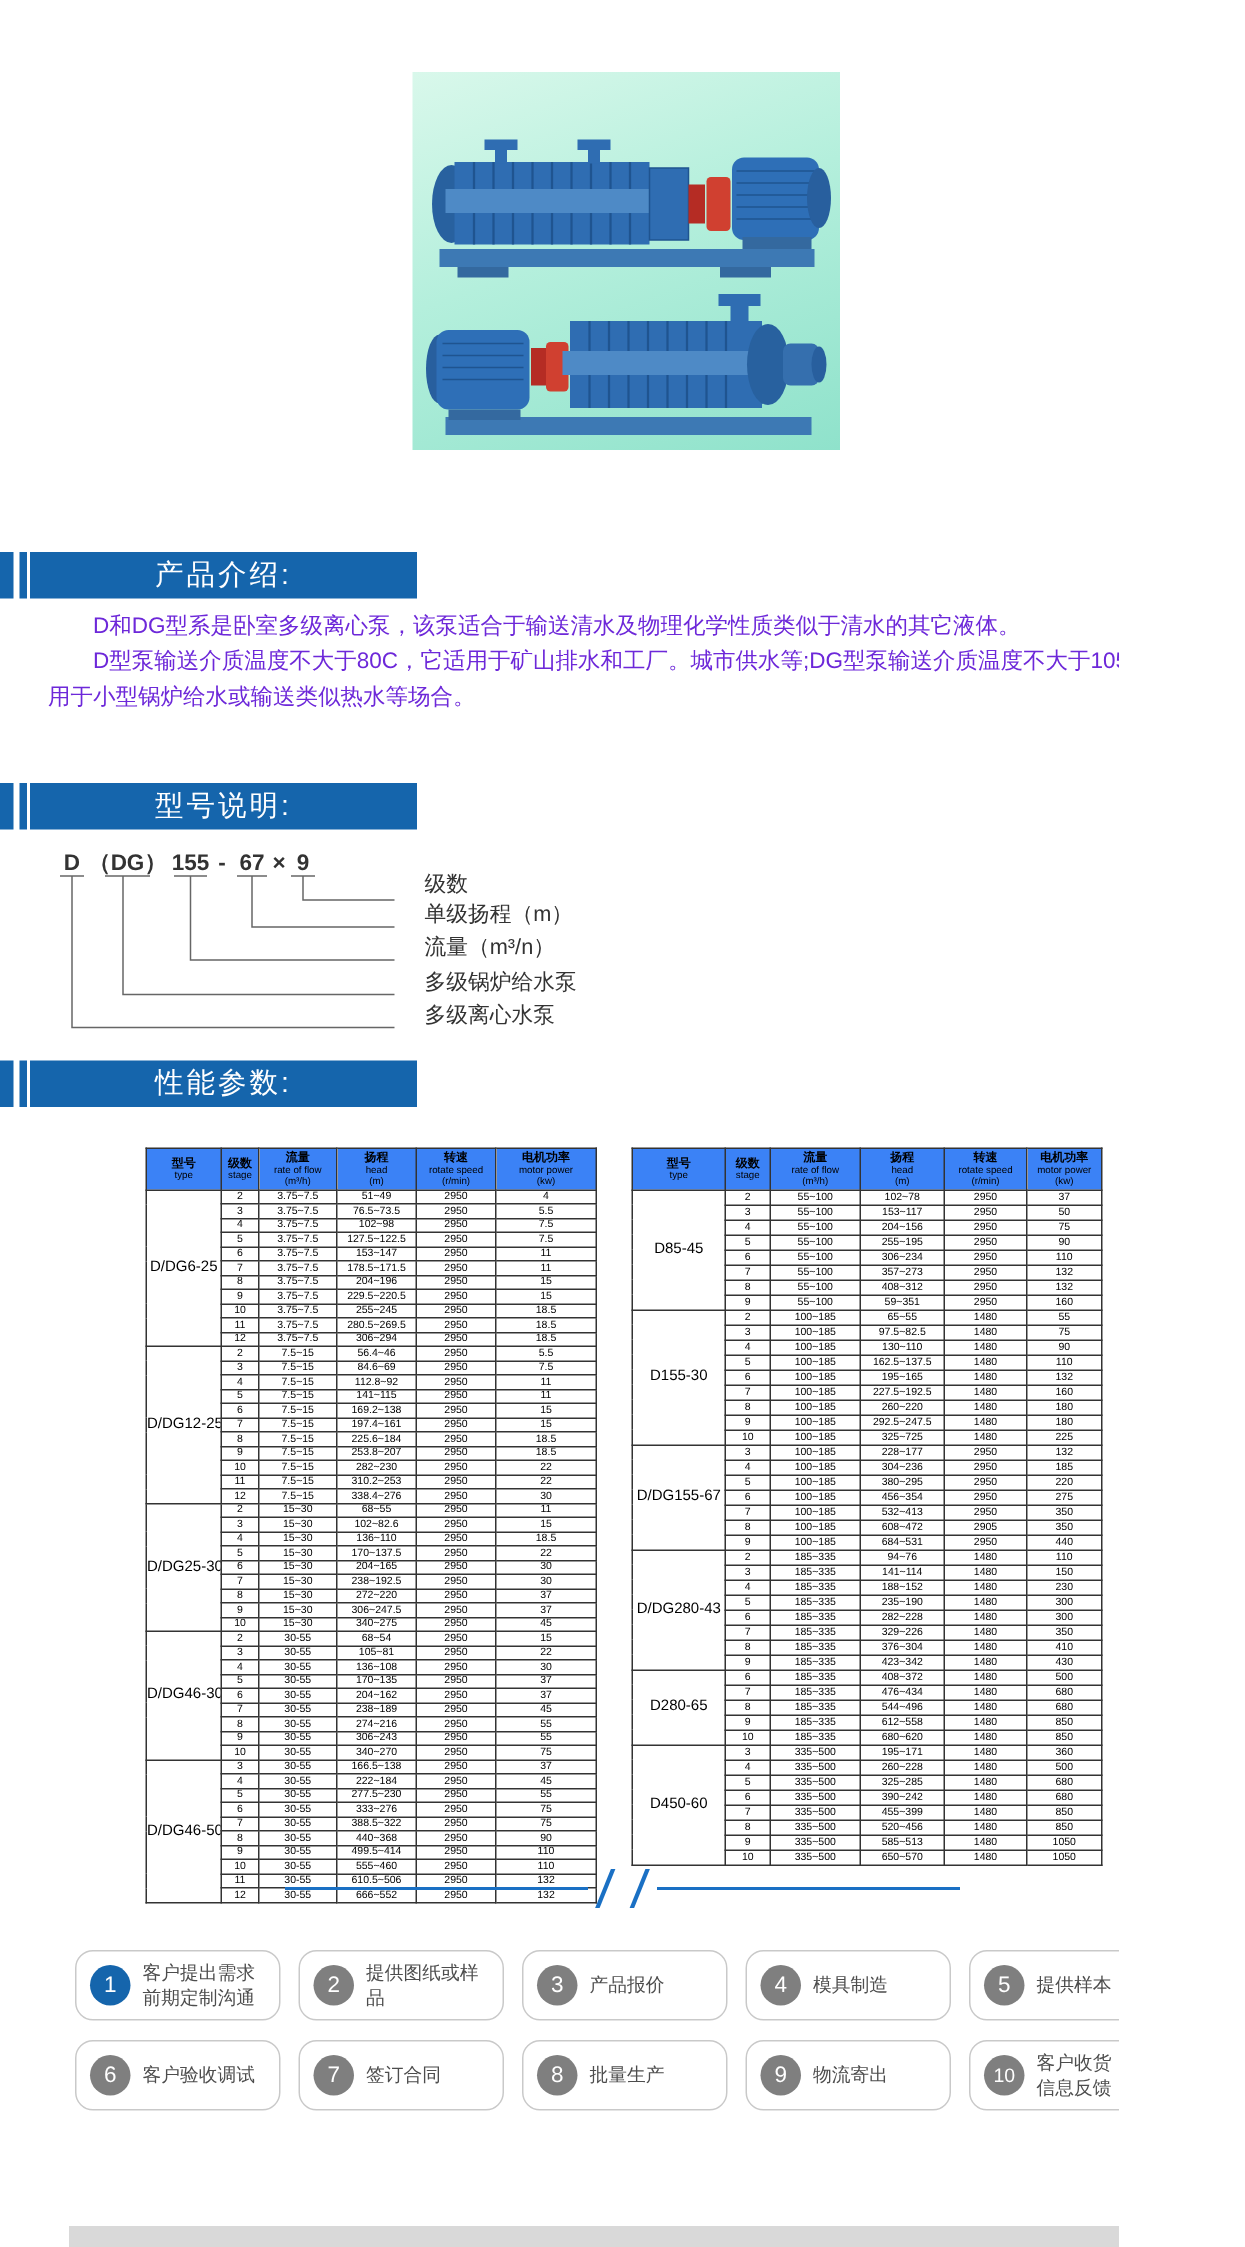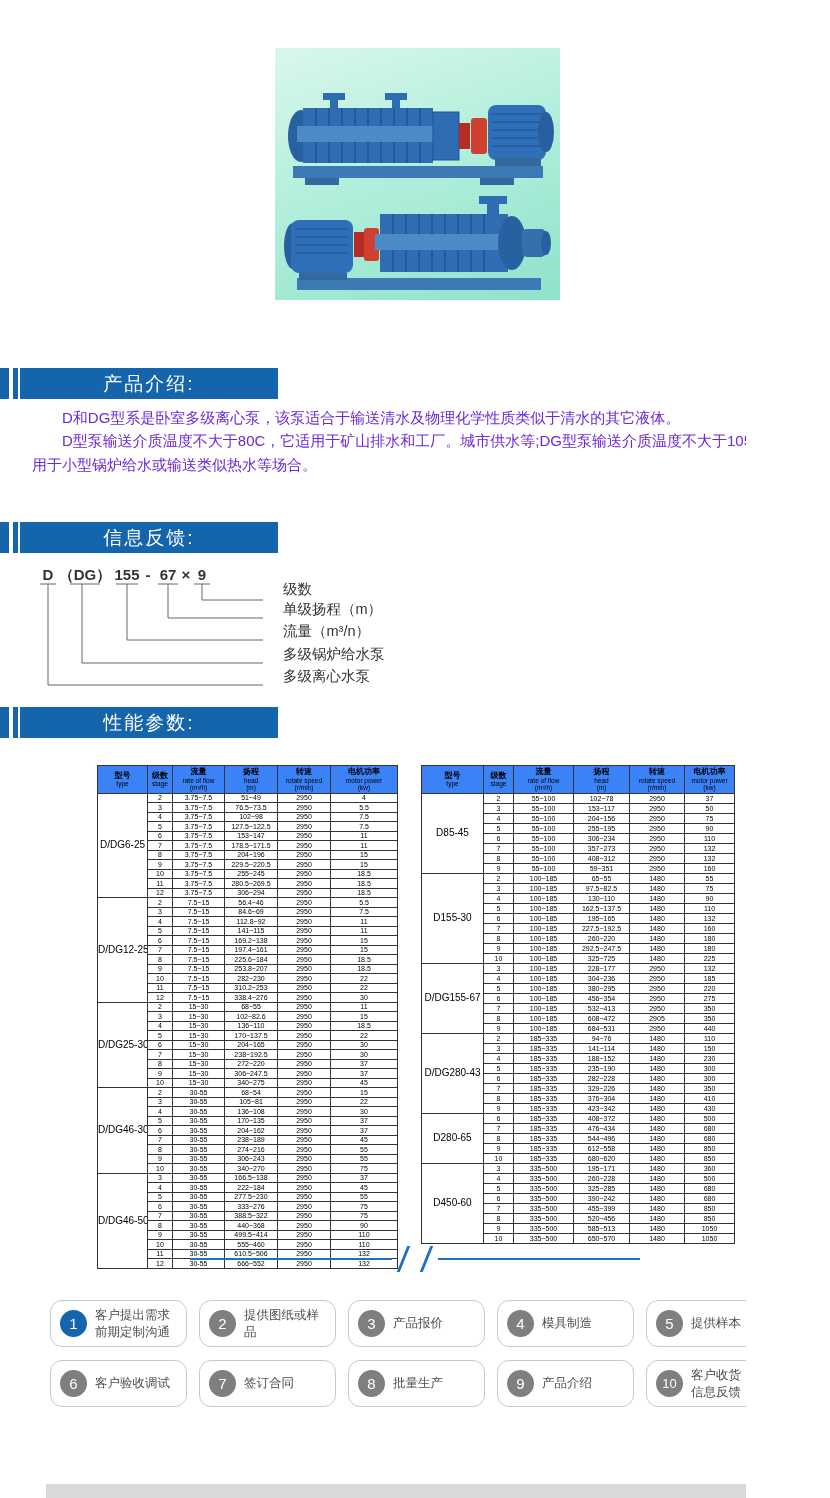--- a/index.html
+++ b/index.html
@@ -142,21 +142,21 @@
   </div>
 
   <div class="intro-text">
     <p>D和DG型系是卧室多级离心泵，该泵适合于输送清水及物理化学性质类似于清水的其它液体。</p>
     <p>D型泵输送介质温度不大于80C，它适用于矿山排水和工厂。城市供水等;DG型泵输送介质温度不大于105C，适用于小型锅炉给水或输送类似热水等场合。</p>
   </div>
 
   <div class="sec-header" style="top:522px;">
     <div class="stripe-a"></div>
     <div class="stripe-b"></div>
-    <div class="bar">信息反馈:</div>
+    <div class="bar">型号说明:</div>
   </div>
 
   <svg class="model-svg" width="480" height="135" viewBox="0 0 480 135">
     <text class="tok" x="18" y="20" text-anchor="middle">D</text>
     <text class="tok" x="55" y="20" text-anchor="middle">（DG）</text>
     <text class="tok" x="97" y="20" text-anchor="middle">155</text>
     <text class="tok" x="118" y="20" text-anchor="middle">-</text>
     <text class="tok" x="138" y="20" text-anchor="middle">67</text>
     <text class="tok" x="156" y="20" text-anchor="middle">×</text>
     <text class="tok" x="172" y="20" text-anchor="middle">9</text>
@@ -984,21 +984,21 @@
       <div class="step-card">
         <div class="step-num">7</div>
         <div class="step-label">签订合同</div>
       </div>
       <div class="step-card">
         <div class="step-num">8</div>
         <div class="step-label">批量生产</div>
       </div>
       <div class="step-card">
         <div class="step-num">9</div>
-        <div class="step-label">产品介绍</div>
+        <div class="step-label">物流寄出</div>
       </div>
       <div class="step-card">
         <div class="step-num" style="font-size: 13px;">10</div>
         <div class="step-label">客户收货
 信息反馈</div>
       </div>
     </div>
 
   <div class="bottom-strip"></div>
 </div>

